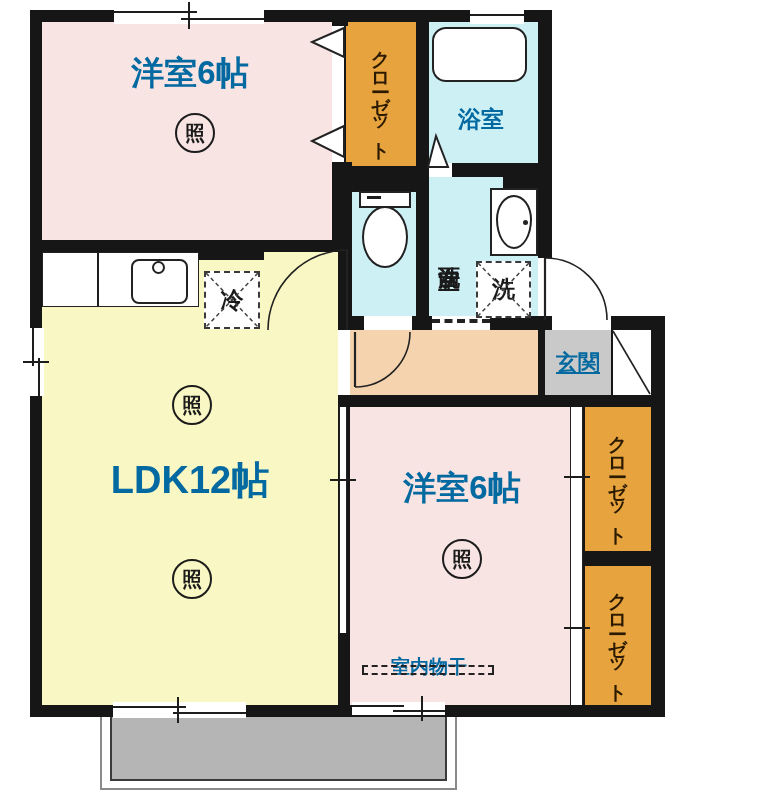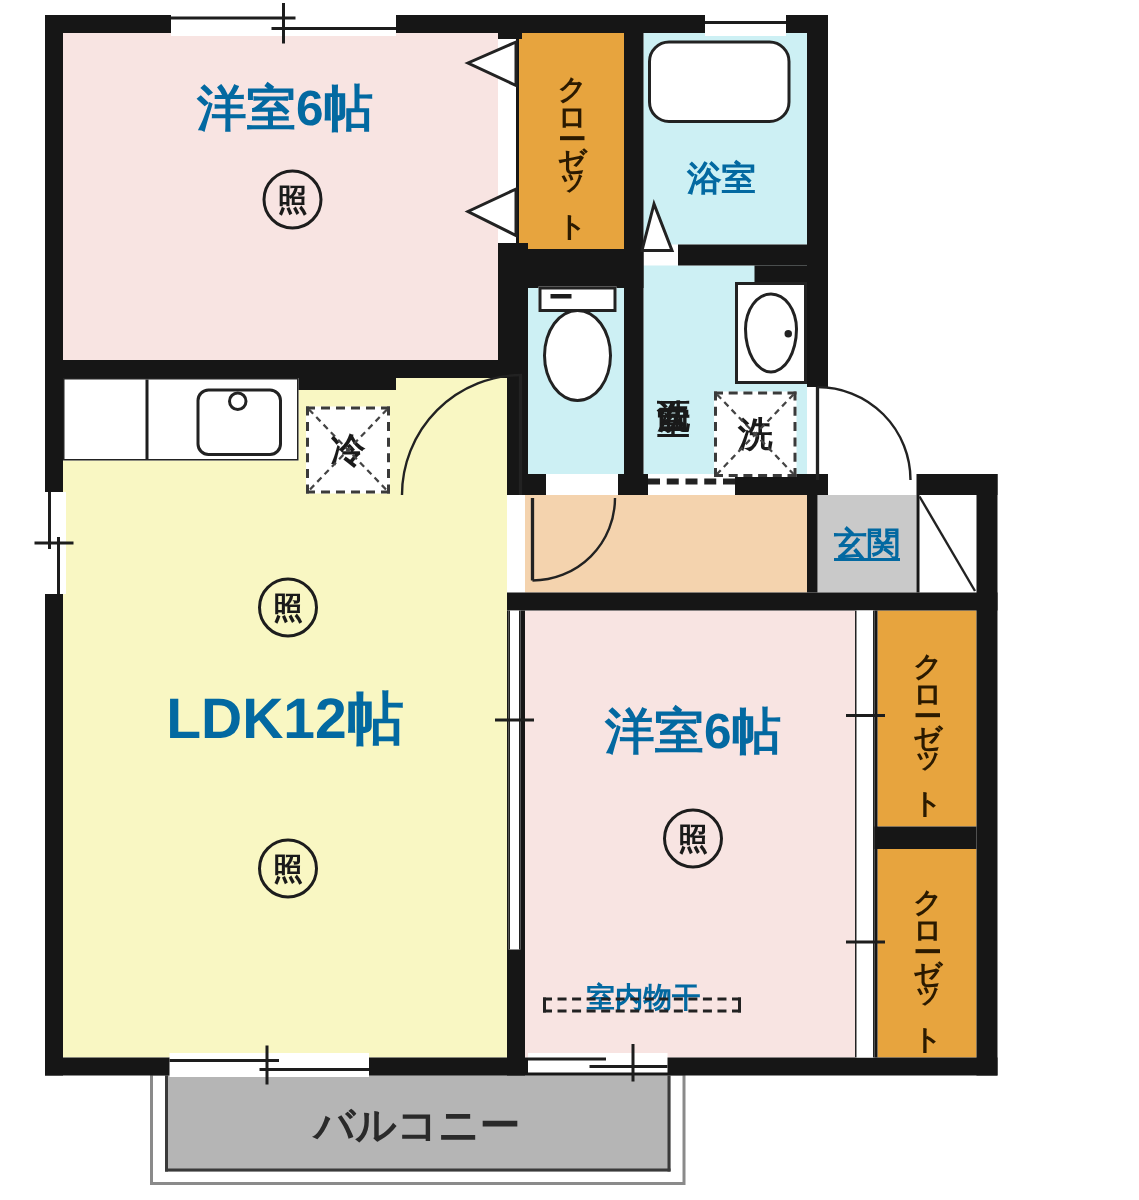--- a/index.html
+++ b/index.html
@@ -35,21 +35,20 @@
   <div class="room" style="left:42px;top:252px;width:296px;height:453px;background:var(--ldk-yellow);"></div>
   <div class="room" style="left:350px;top:330px;width:188px;height:65px;background:var(--hall-peach);"></div>
   <div class="room" style="left:545px;top:330px;width:66px;height:65px;background:var(--entrance-gray);"></div>
   <div class="room" style="left:613px;top:330px;width:38px;height:65px;background:#ffffff;"></div>
   <div class="room" style="left:350px;top:407px;width:220px;height:298px;background:var(--room-pink);"></div>
   <div class="room" style="left:585px;top:407px;width:66px;height:144px;background:var(--closet-orange);"></div>
   <div class="room" style="left:585px;top:566px;width:66px;height:139px;background:var(--closet-orange);"></div>
 
   <div class="abs" style="left:100px;top:715px;width:357px;height:75px;background:#fff;border:2px solid #8a8a8a;"></div>
   <div class="abs" style="left:110px;top:717px;width:337px;height:64px;background:var(--balcony-gray);border:2px solid #3a3a3a;border-top:none;"></div>
-  <div class="lbl" style="left:278px;top:751px;font-size:27px;color:#2a2a2a;">バルコニー</div>
 
   <div class="wall" style="left:30px;top:10px;width:522px;height:12px;"></div>
   <div class="wall" style="left:30px;top:10px;width:12px;height:707px;"></div>
   <div class="wall" style="left:30px;top:705px;width:635px;height:12px;"></div>
   <div class="wall" style="left:651px;top:316px;width:14px;height:401px;"></div>
   <div class="wall" style="left:332px;top:10px;width:16px;height:16px;"></div>
   <div class="wall" style="left:344px;top:26px;width:2px;height:136px;"></div>
   <div class="wall" style="left:332px;top:162px;width:20px;height:90px;"></div>
   <div class="wall" style="left:30px;top:240px;width:322px;height:12px;"></div>
   <div class="wall" style="left:416px;top:10px;width:13px;height:306px;"></div>

